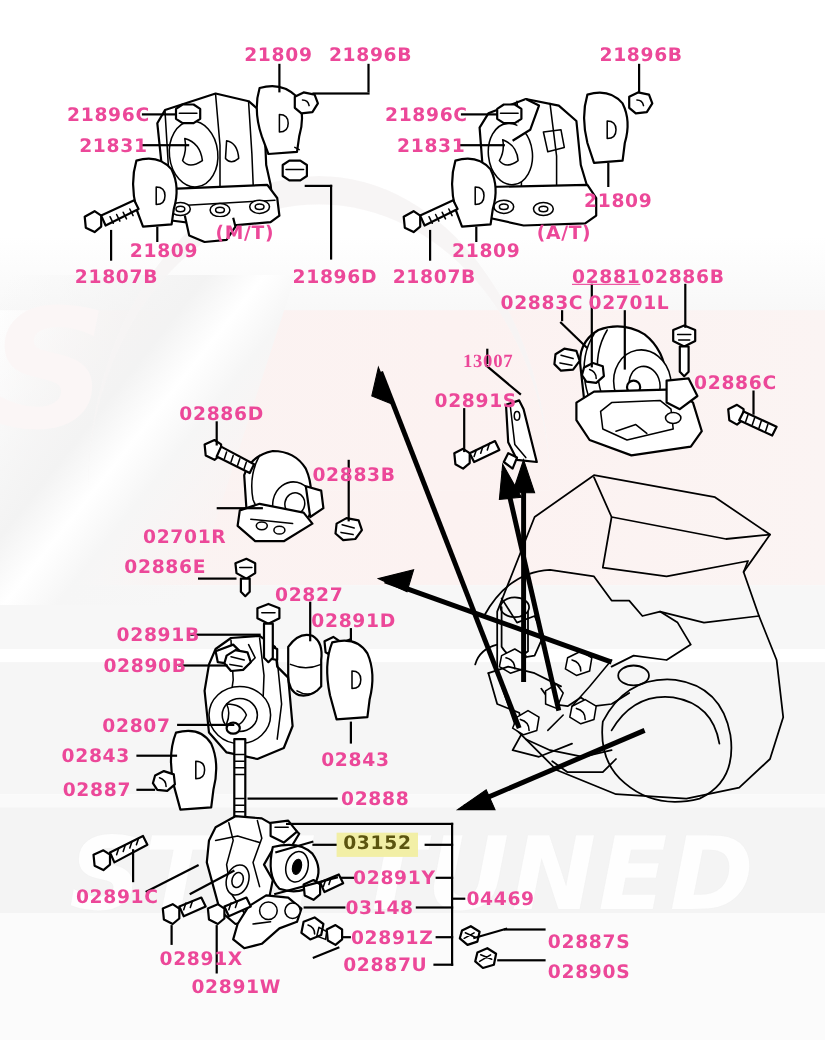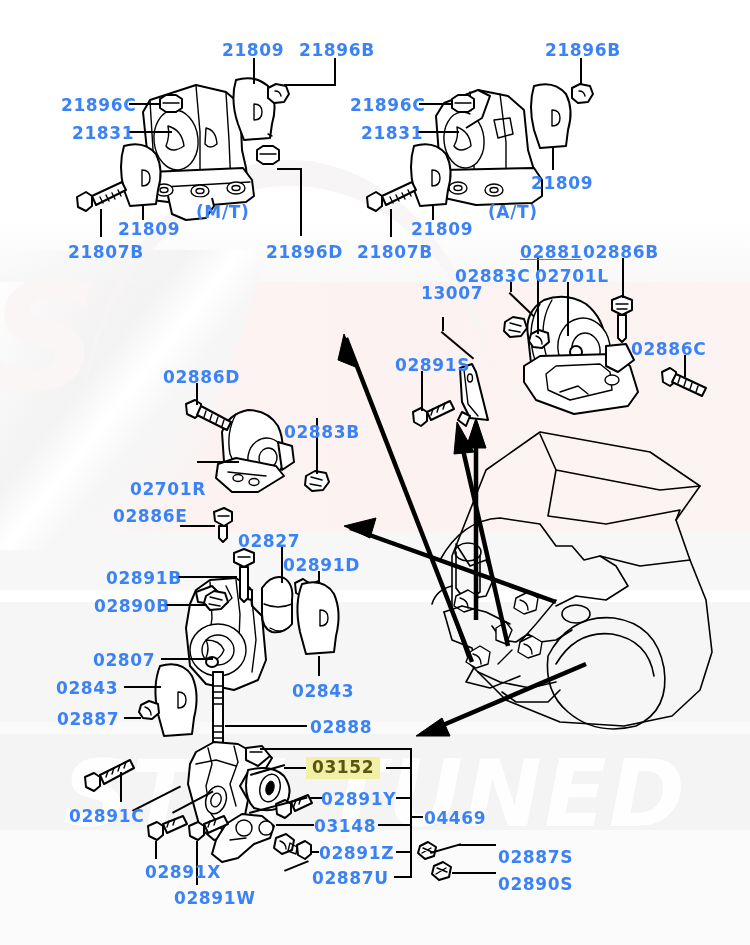--- a/index.html
+++ b/index.html
@@ -39,21 +39,21 @@
     opacity:.95;pointer-events:none;
   }
   .wm2{
     position:absolute;left:-10px;top:250px;width:320px;height:300px;
     font-weight:bold;font-style:italic;font-size:150px;color:#fbf6f6;
     pointer-events:none;
   }
 
   
   .lbl{
-    position:absolute;white-space:nowrap;color:#3b82f6;
+    position:absolute;white-space:nowrap;color:#ec4899;
     font-family:"DejaVu Sans","Liberation Sans",sans-serif;
     font-size:17px;font-weight:bold;letter-spacing:.6px;
     line-height:1;
   }
   .hl{
     background:#f2efa6;color:#5b5410;padding:2px 6px 3px 6px;
   }
   
   .ln{position:absolute;background:#000;}
   .lnh{height:2px;}
@@ -525,29 +525,29 @@
   <div class="lbl" style="left:361px;top:125px;">21831</div>
   <div class="lbl" style="left:531px;top:175px;">21809</div>
   <div class="lbl" style="left:411px;top:221px;">21809</div>
   <div class="lbl" style="left:357px;top:244px;">21807B</div>
   <div class="lbl" style="left:488px;top:204px;">(A/T)</div>
 
   <div class="lbl" style="left:520px;top:244px;text-decoration:underline;">02881</div>
   <div class="lbl" style="left:583px;top:244px;">02886B</div>
   <div class="lbl" style="left:455px;top:268px;">02883C</div>
   <div class="lbl" style="left:535px;top:268px;">02701L</div>
-  <div class="lbl" style="left:421px;top:285px;">13007</div>
+  <div class="lbl" style="left:421px;top:320px;font-family:Liberation Serif, serif;">13007</div>
   <div class="lbl" style="left:395px;top:357px;">02891S</div>
   <div class="lbl" style="left:631px;top:341px;">02886C</div>
 
   <div class="lbl" style="left:163px;top:369px;">02886D</div>
   <div class="lbl" style="left:284px;top:404px;margin-top:20px;">02883B</div>
   <div class="lbl" style="left:130px;top:481px;">02701R</div>
   <div class="lbl" style="left:113px;top:508px;">02886E</div>
-  <div class="lbl" style="left:238px;top:533px;">02827</div>
+  <div class="lbl" style="left:250px;top:533px;">02827</div>
   <div class="lbl" style="left:283px;top:557px;">02891D</div>
   <div class="lbl" style="left:106px;top:570px;">02891B</div>
   <div class="lbl" style="left:94px;top:598px;">02890B</div>
   <div class="lbl" style="left:93px;top:652px;">02807</div>
   <div class="lbl" style="left:56px;top:680px;">02843</div>
   <div class="lbl" style="left:292px;top:683px;">02843</div>
   <div class="lbl" style="left:57px;top:711px;">02887</div>
   <div class="lbl" style="left:310px;top:719px;">02888</div>
 
   <div class="lbl hl" style="left:306px;top:757px;">03152</div>

